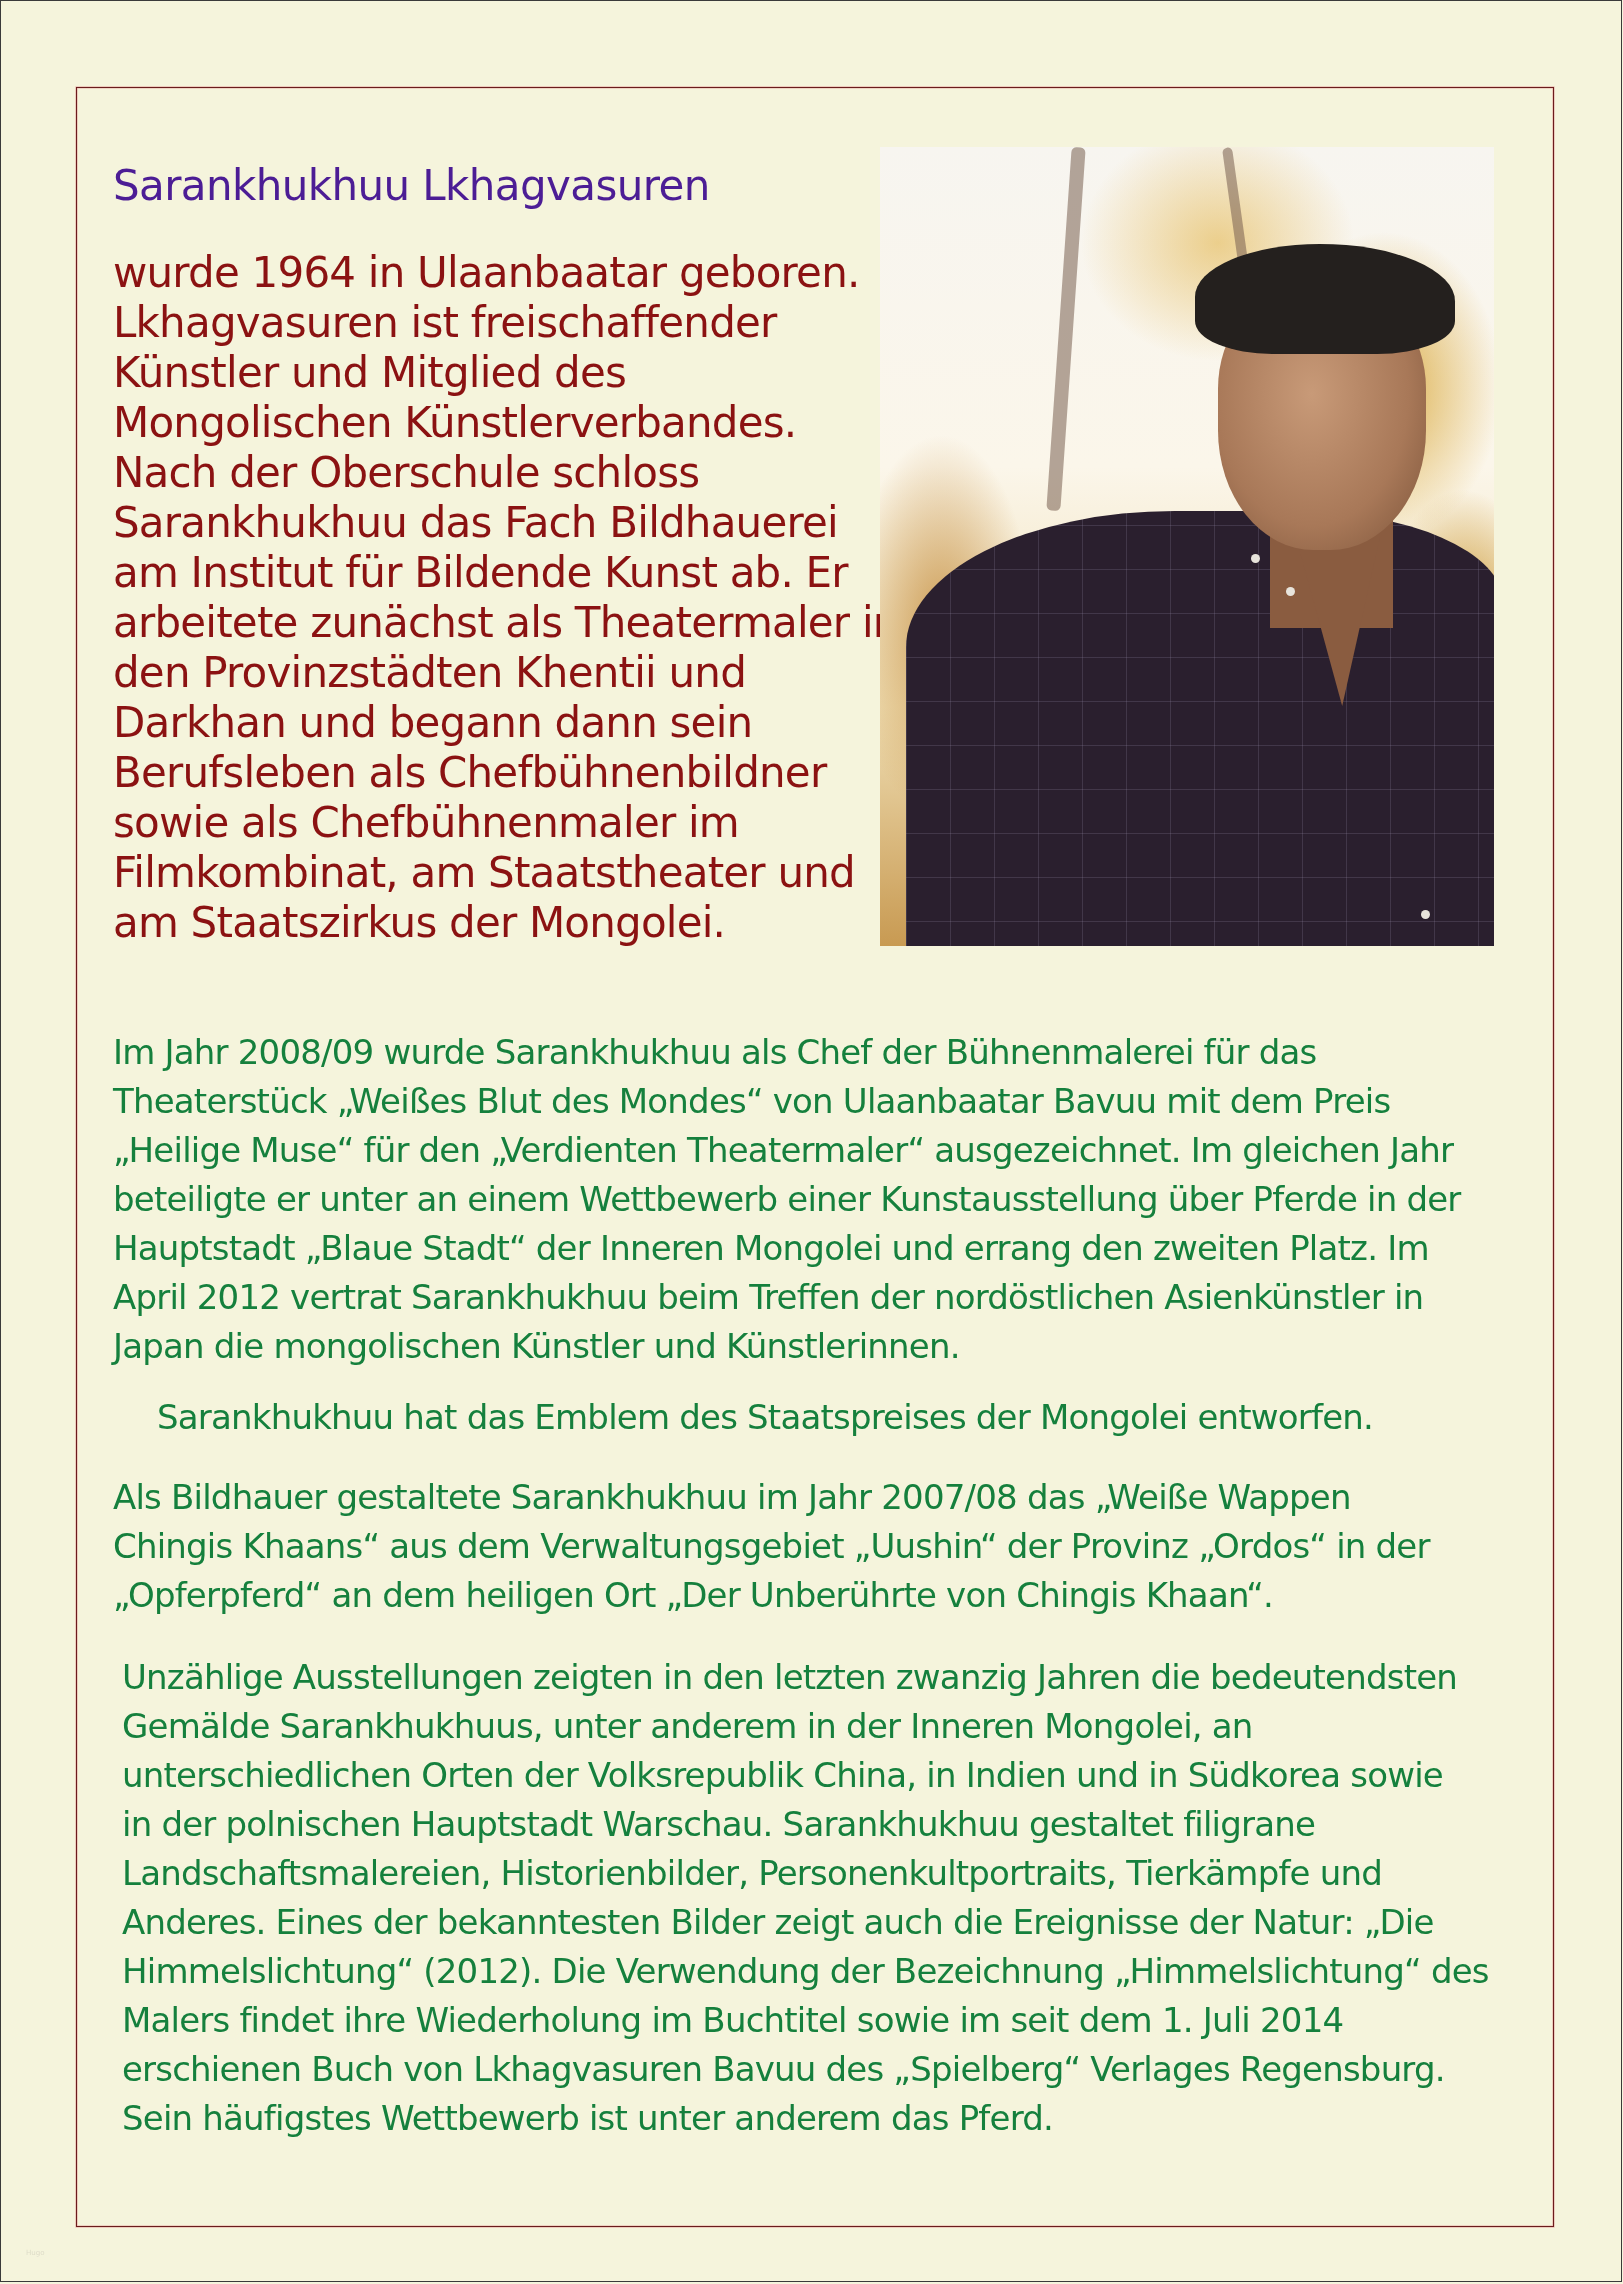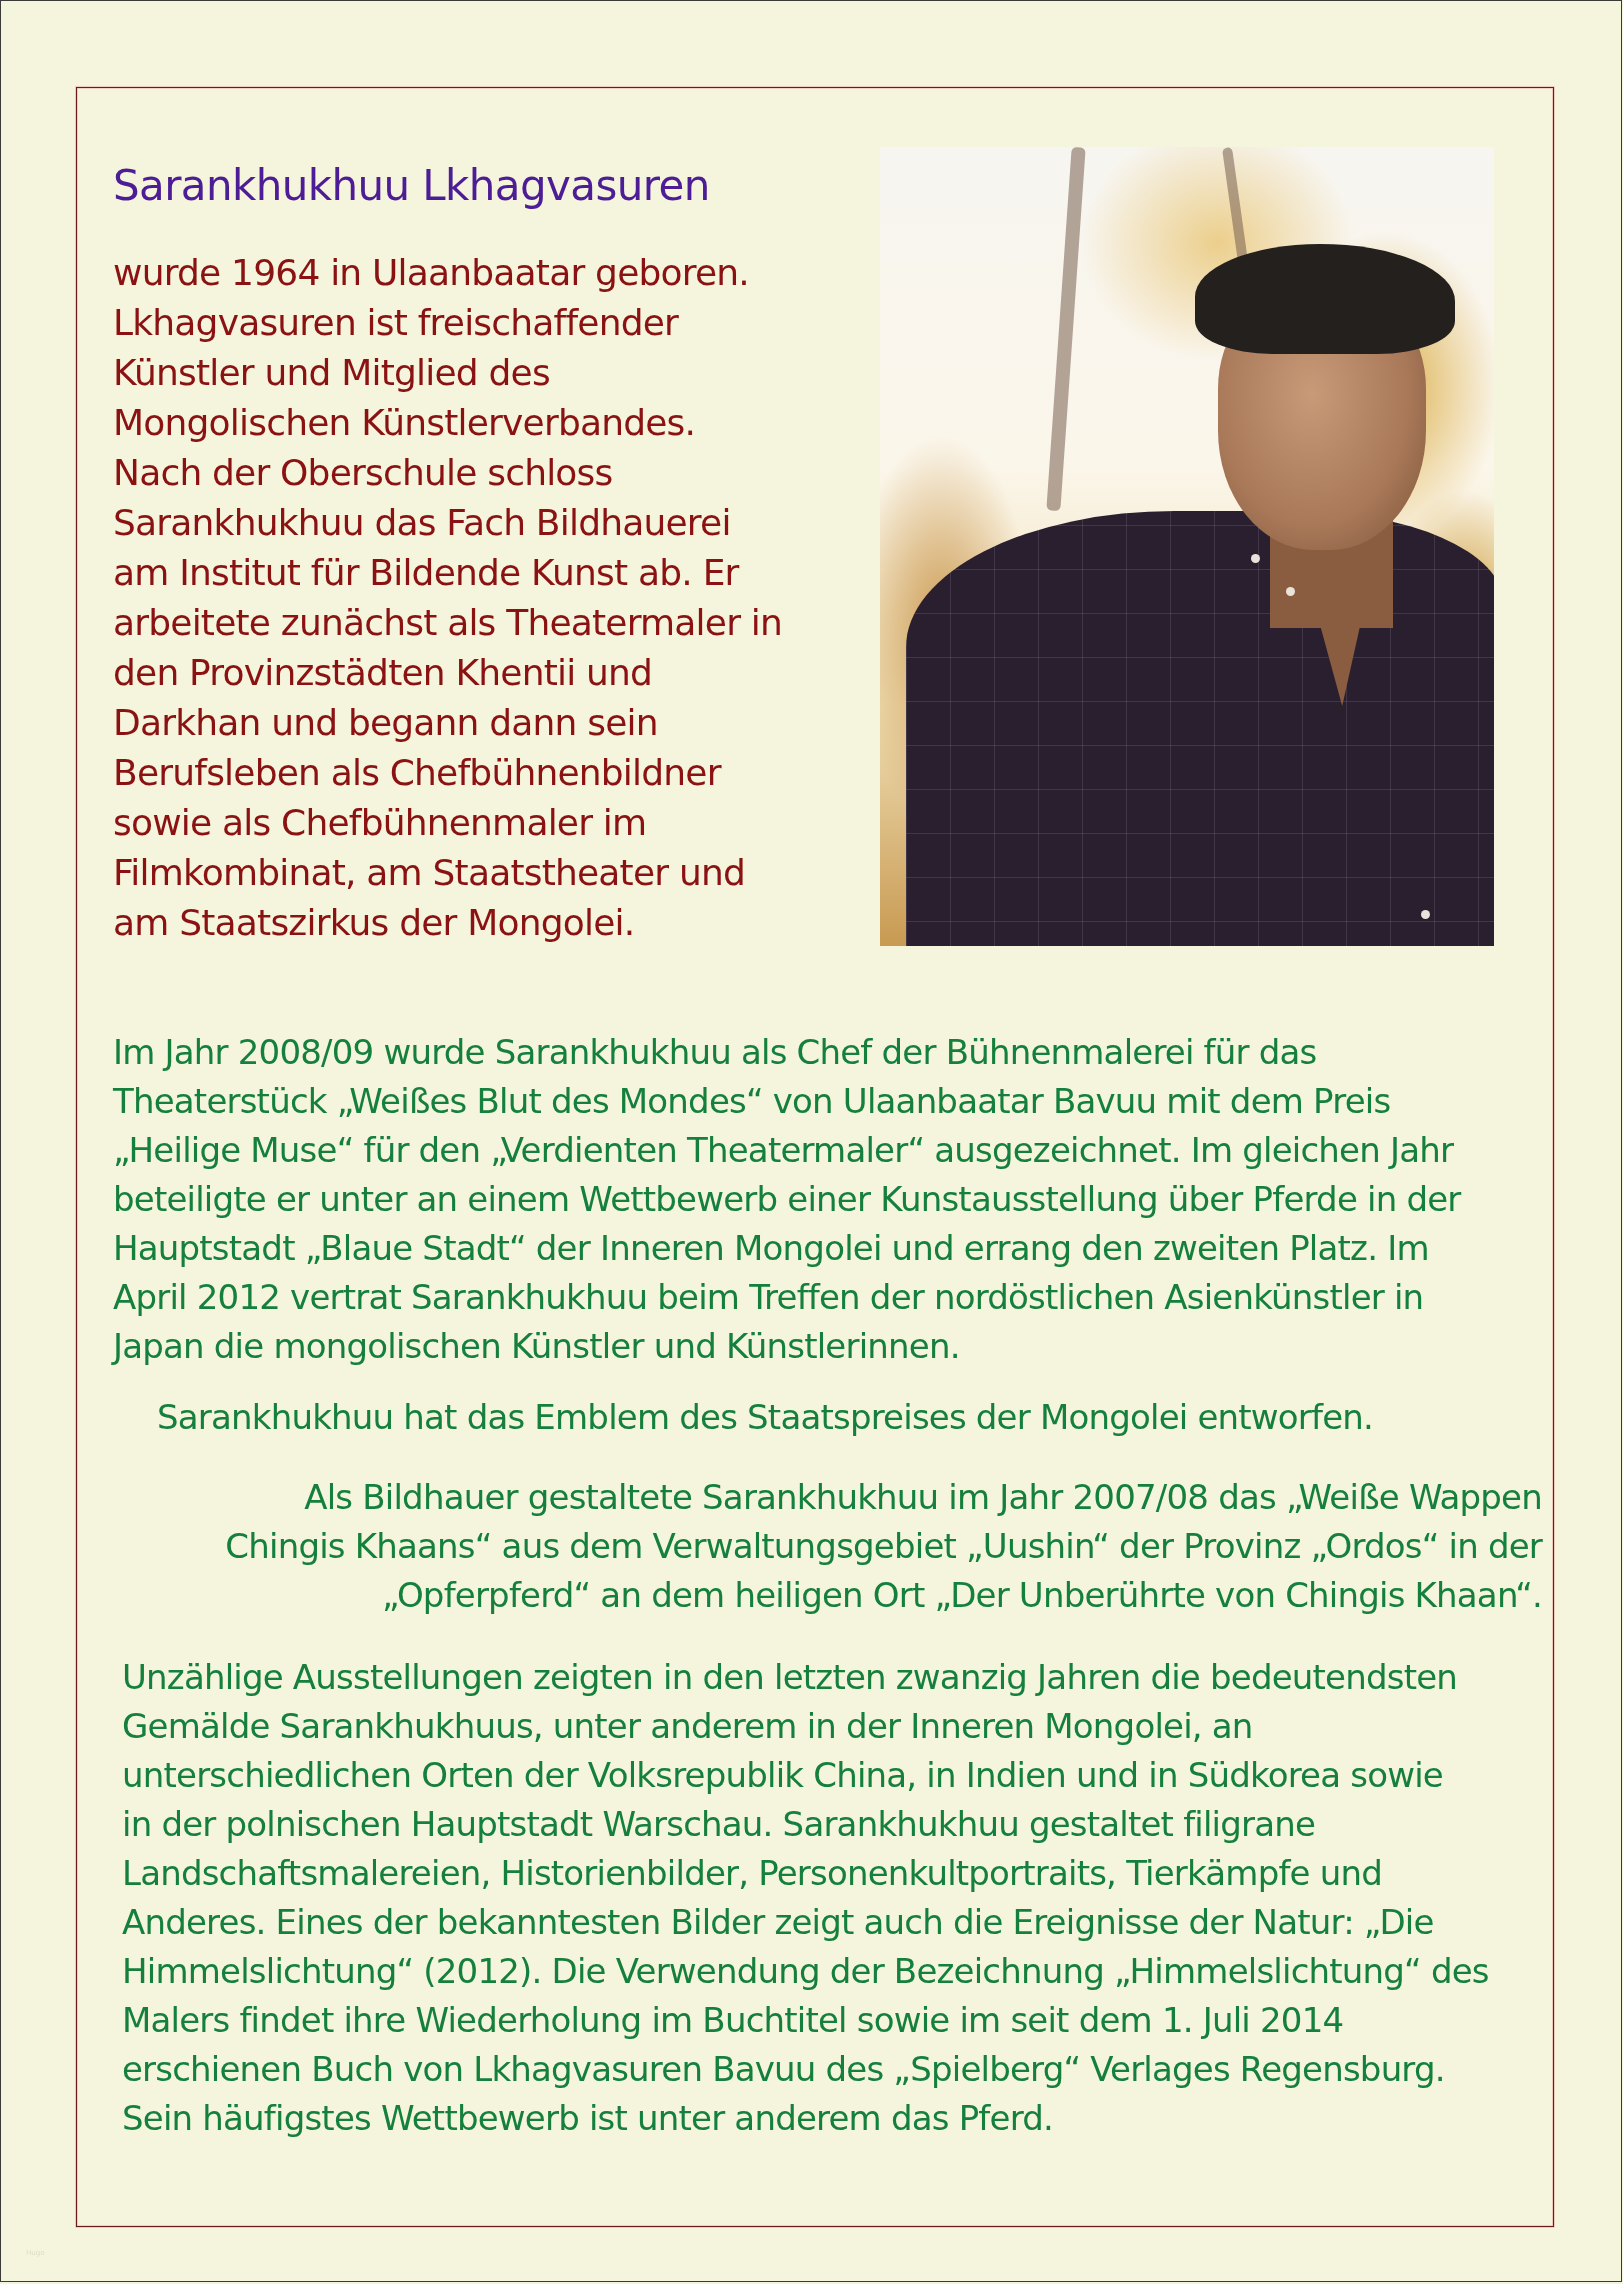--- a/index.html
+++ b/index.html
@@ -42,21 +42,21 @@
       letter-spacing: -0.6px;
       white-space: nowrap;
       line-height: 65px;
     }
     .intro {
       position: absolute;
       left: 112px;
       top: 247px;
       width: 727px;
       color: #8b1212;
-      font-size: 36px;
+      font-size: 42px;
       line-height: 50px;
       letter-spacing: -0.8px;
     }
     .intro .line {
       display: block;
       white-space: nowrap;
     }
     .photo {
       position: absolute;
       left: 879px;
@@ -174,21 +174,21 @@
     <span class="line">beteiligte er unter an einem Wettbewerb einer Kunstausstellung über Pferde in der</span>
     <span class="line">Hauptstadt „Blaue Stadt“ der Inneren Mongolei und errang den zweiten Platz. Im</span>
     <span class="line">April 2012 vertrat Sarankhukhuu beim Treffen der nordöstlichen Asienkünstler in</span>
     <span class="line">Japan die mongolischen Künstler und Künstlerinnen.</span>
   </div>
 
   <div class="body-text" style="top:1392px;margin-left:44px;">
     <span class="line">Sarankhukhuu hat das Emblem des Staatspreises der Mongolei entworfen.</span>
   </div>
 
-  <div class="body-text" style="top:1472px;text-align:right;">
+  <div class="body-text" style="top:1472px;">
     <span class="line">Als Bildhauer gestaltete Sarankhukhuu im Jahr 2007/08 das „Weiße Wappen</span>
     <span class="line">Chingis Khaans“ aus dem Verwaltungsgebiet „Uushin“ der Provinz „Ordos“ in der</span>
     <span class="line">„Opferpferd“ an dem heiligen Ort „Der Unberührte von Chingis Khaan“.</span>
   </div>
 
   <div class="body-text" style="top:1652px;margin-left:9px;">
     <span class="line">Unzählige Ausstellungen zeigten in den letzten zwanzig Jahren die bedeutendsten</span>
     <span class="line">Gemälde Sarankhukhuus, unter anderem in der Inneren Mongolei, an</span>
     <span class="line">unterschiedlichen Orten der Volksrepublik China, in Indien und in Südkorea sowie</span>
     <span class="line">in der polnischen Hauptstadt Warschau. Sarankhukhuu gestaltet filigrane</span>

